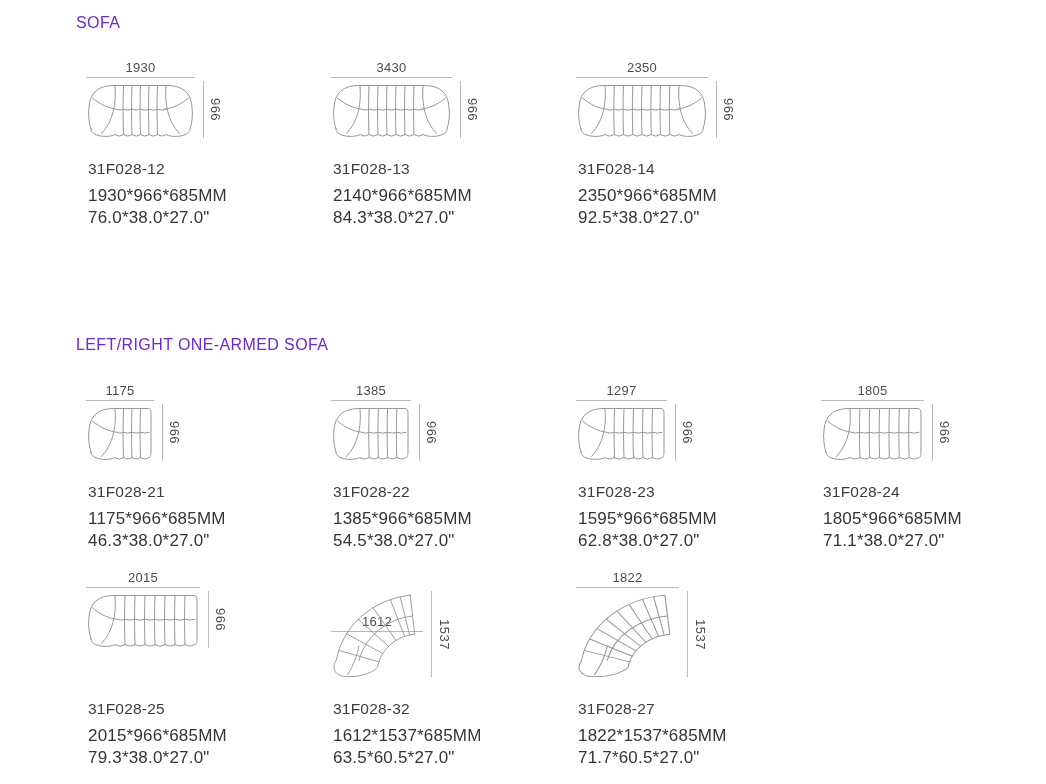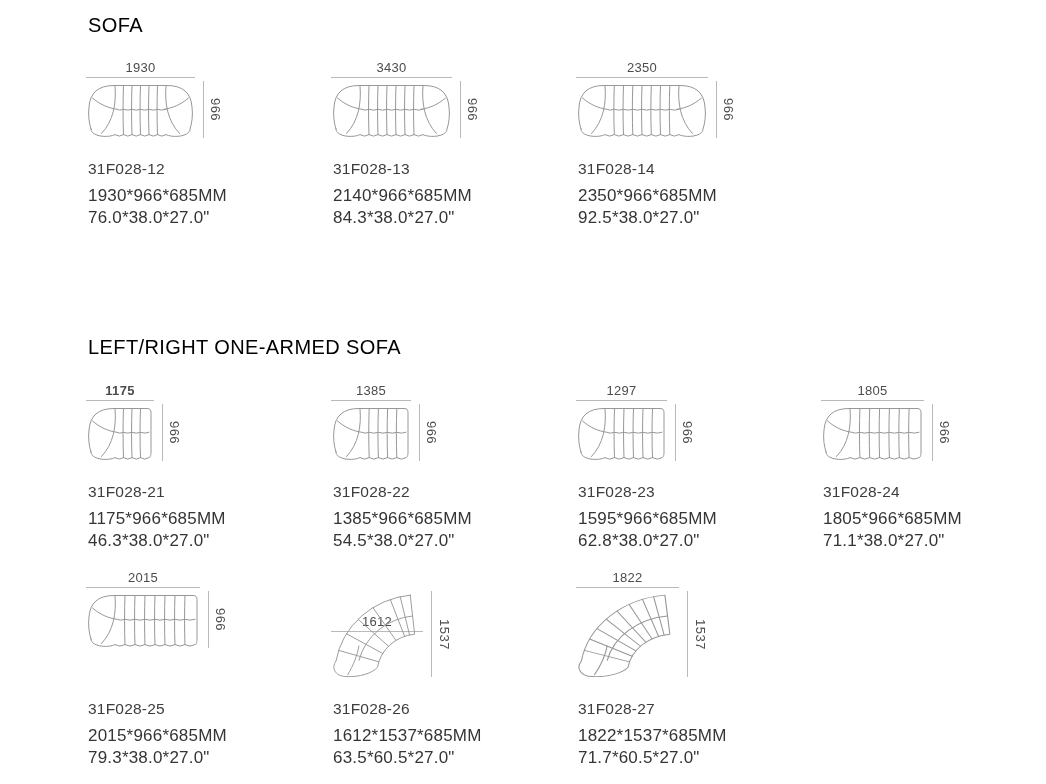--- a/index.html
+++ b/index.html
@@ -8,22 +8,22 @@
     --line:#979797;
     --dim-line:#b9b9b9;
   }
   html,body{margin:0;padding:0;}
   body{
     width:1046px;height:784px;background:#ffffff;position:relative;
     font-family:"Liberation Sans", sans-serif;color:var(--text);
     overflow:hidden;
   }
   .sec-title{
-    position:absolute;left:88px;font-size:20px;letter-spacing:.4px;
-    color:#000000;white-space:nowrap;
+    position:absolute;left:76px;font-size:16px;letter-spacing:.4px;
+    color:#6d28d9;white-space:nowrap;
   }
   .row{position:absolute;left:88px;display:flex;}
   .card{width:245px;flex:none;position:relative;}
   .dz{position:absolute;top:0;left:0;}
   .dim-top{position:absolute;top:0;}
   .dim-top .dlabel{
     display:block;text-align:center;font-size:13px;line-height:15px;height:16px;
     color:var(--dim-text);letter-spacing:.3px;
   }
   .dim-top .hline{height:1px;background:var(--dim-line);margin-top:1px;}
@@ -122,21 +122,21 @@
     </div>
     <div class="model" style="top: 100px;">31F028-14</div>
     <div class="size size-mm" style="top: 126px;">2350*966*685MM</div>
     <div class="size size-in" style="top: 147.5px;">92.5*38.0*27.0"</div>
   </div>
 </div>
 <div class="sec-title" style="top: 336px;">LEFT/RIGHT ONE-ARMED SOFA</div>
 <div class="row" style="top: 383px;">
   <div class="card">
     <div class="dz">
-      <div class="dim-top" style="left: -2px; width: 68px; font-weight: bold;">
+      <div class="dim-top" style="left: -2px; width: 68px;">
         <span class="dlabel">1175</span>
         <div class="hline"></div>
       </div>
       <div class="svg-holder"><svg width="64" height="57" viewBox="0 0 64 57" xmlns="http://www.w3.org/2000/svg">
             <path d="M3,48 C1,42 0,34 1,26 C2,12 10,4.5 26,4.5 L59,4.5 C62,4.5 63,6 63,8.5 L63,48 C63,52 62,53.6 61,53.6 Q56.8,56.6 52.5,53.6 Q48.3,56.6 44,53.6 Q39.8,56.6 35.5,53.6 Q31.3,56.6 27,53.6 C21,56.5 9,56 4.5,51.5 C3.5,50.4 3,49.2 3,48 Z"></path>
             <path d="M27,5 C28.5,22 25.5,40 13.5,52.5"></path>
             <path d="M4.5,17 C12,23.5 20,27 29,28.3 Q31.3,30 35.5,28.3 Q39.8,30 44,28.3 Q48.3,30 52.5,28.3 Q56.8,30 61,28.3 "></path>
             <path d="M35.5,4.5 C34.9,20 34.9,38 35.5,53.6 M44,4.5 C43.4,20 43.4,38 44,53.6 M52.5,4.5 C51.9,20 51.9,38 52.5,53.6 "></path>
           </svg></div>
       <div class="dim-side" style="left: 74px; height: 57px;">
@@ -260,21 +260,21 @@
             <path d="M78.3,48.1 L68.7,6.2 M46.9,77.4 L5.8,64.9 M50.9,68.3 L13.7,46.7 M56.8,60.4 L25.6,30.8 M64.4,54.0 L40.8,18.1 M73.3,49.6 L58.6,9.2 "></path>
             <path d="M15,91.5 C21,81 25,70 26.5,60"></path>
           </svg></div>
       <div class="dim-side" style="left: 98px; height: 86px;">
         <div class="vline"></div>
         <div class="vlabel-box">
           <span class="vlabel">1537</span>
         </div>
       </div>
     </div>
-    <div class="model" style="top: 130px;">31F028-26</div>
+    <div class="model" style="top: 130px;">31F028-32</div>
     <div class="size size-mm" style="top: 156px;">1612*1537*685MM</div>
     <div class="size size-in" style="top: 177.5px;">63.5*60.5*27.0"</div>
   </div>
 
   <div class="card">
     <div class="dz">
       <div class="dim-top" style="left: -2px; width: 103px;">
         <span class="dlabel">1822</span>
         <div class="hline"></div>
       </div>

